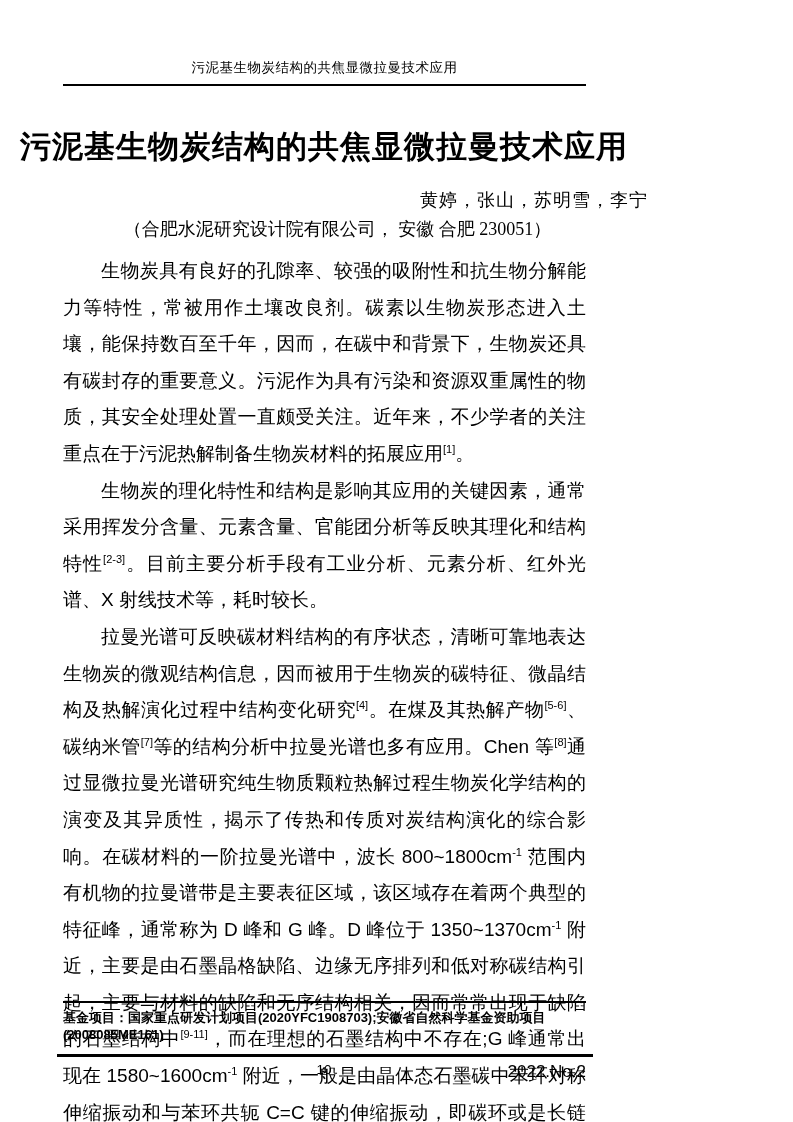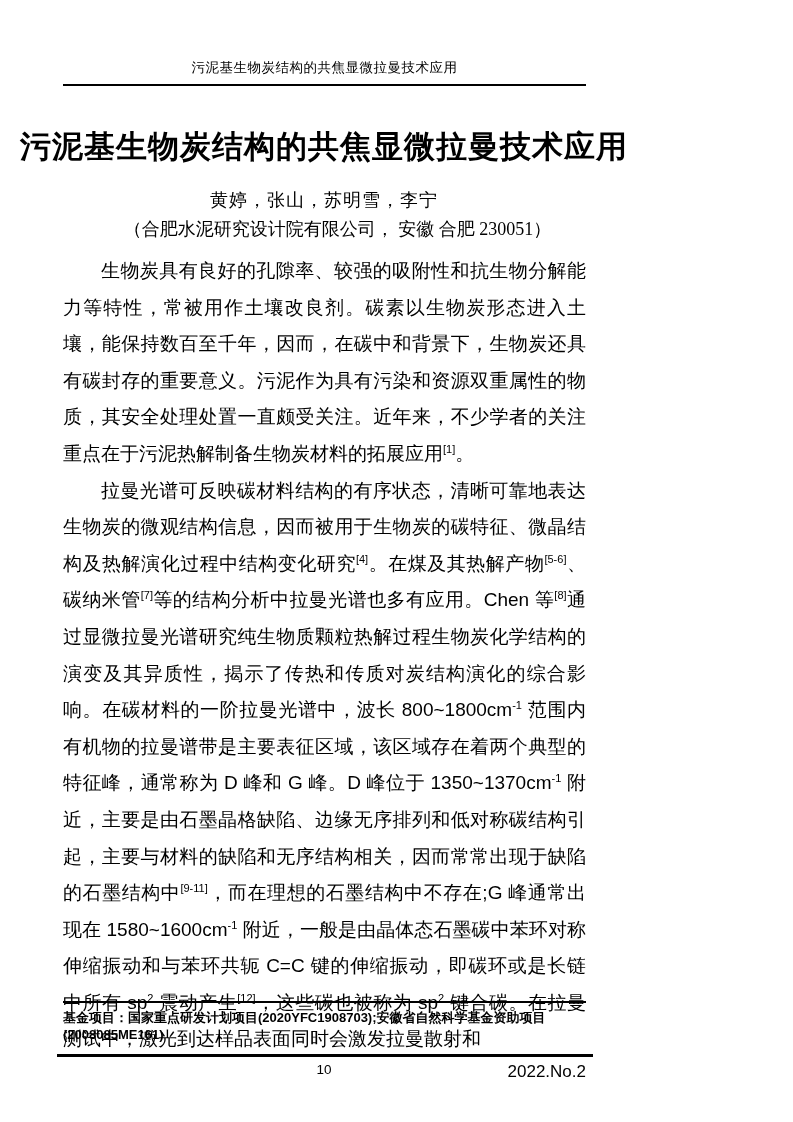--- a/index.html
+++ b/index.html
@@ -43,21 +43,21 @@
     font-size: 31px;
     font-weight: bold;
     letter-spacing: 1px;
     font-family: "Liberation Sans", sans-serif;
   }
   .authors {
     position: absolute;
     top: 188px;
     left: 0;
     right: 0;
-    text-align: center;
+    text-align: right;
     font-size: 18px;
     letter-spacing: 1px;
     font-family: "Liberation Serif", serif;
   }
   .affiliation {
     position: absolute;
     top: 217px;
     left: 0;
     right: 0;
     text-align: center;
@@ -134,20 +134,21 @@
   <div class="header-rule"></div>
 
   <h1 class="paper-title">污泥基生物炭结构的共焦显微拉曼技术应用</h1>
 
   <div class="authors">黄婷，张山，苏明雪，李宁</div>
 
   <div class="affiliation">（合肥水泥研究设计院有限公司，  安徽  合肥  230051）</div>
 
   <main class="body-text">
       <p class="body-para">生物炭具有良好的孔隙率、较强的吸附性和抗生物分解能力等特性，常被用作土壤改良剂。碳素以生物炭形态进入土壤，能保持数百至千年，因而，在碳中和背景下，生物炭还具有碳封存的重要意义。污泥作为具有污染和资源双重属性的物质，其安全处理处置一直颇受关注。近年来，不少学者的关注重点在于污泥热解制备生物炭材料的拓展应用<sup>[1]</sup>。</p>
+      <p class="body-para">生物炭的理化特性和结构是影响其应用的关键因素，通常采用挥发分含量、元素含量、官能团分析等反映其理化和结构特性<sup>[2-3]</sup>。目前主要分析手段有工业分析、元素分析、红外光谱、X 射线技术等，耗时较长。</p>
       <p class="body-para">拉曼光谱可反映碳材料结构的有序状态，清晰可靠地表达生物炭的微观结构信息，因而被用于生物炭的碳特征、微晶结构及热解演化过程中结构变化研究<sup>[4]</sup>。在煤及其热解产物<sup>[5-6]</sup>、碳纳米管<sup>[7]</sup>等的结构分析中拉曼光谱也多有应用。Chen 等<sup>[8]</sup>通过显微拉曼光谱研究纯生物质颗粒热解过程生物炭化学结构的演变及其异质性，揭示了传热和传质对炭结构演化的综合影响。在碳材料的一阶拉曼光谱中，波长 800~1800cm<sup>-1</sup> 范围内有机物的拉曼谱带是主要表征区域，该区域存在着两个典型的特征峰，通常称为 D 峰和 G 峰。D 峰位于 1350~1370cm<sup>-1</sup> 附近，主要是由石墨晶格缺陷、边缘无序排列和低对称碳结构引起，主要与材料的缺陷和无序结构相关，因而常常出现于缺陷的石墨结构中<sup>[9-11]</sup>，而在理想的石墨结构中不存在;G 峰通常出现在 1580~1600cm<sup>-1</sup> 附近，一般是由晶体态石墨碳中苯环对称伸缩振动和与苯环共轭 C=C 键的伸缩振动，即碳环或是长链中所有 sp<sup>2</sup> 震动产生<sup>[12]</sup>，这些碳也被称为 sp<sup>2</sup> 键合碳。在拉曼测试中，激光到达样品表面同时会激发拉曼散射和</p>
     </main>
 
   <div class="footnote-rule"></div>
 
   <div class="footnote-text">基金项目：国家重点研发计划项目(2020YFC1908703);安徽省自然科学基金资助项目(2008085ME161)</div>
 
   <div class="footer-rule"></div>
 
   <div class="page-number">10</div>

